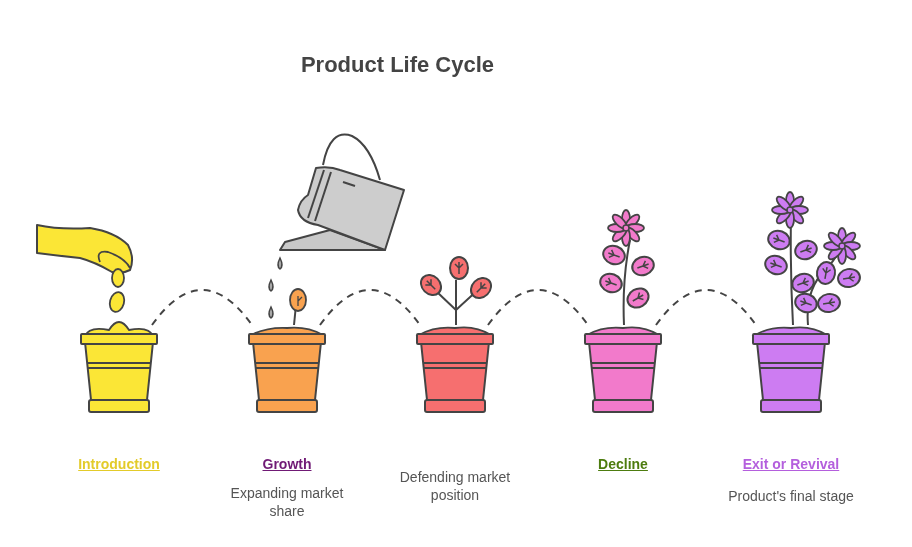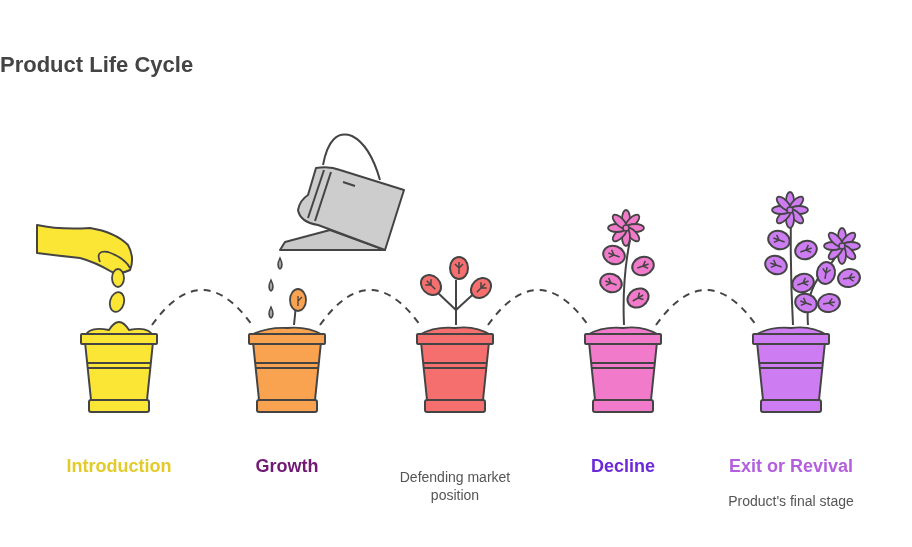--- a/index.html
+++ b/index.html
@@ -1,22 +1,22 @@
 <!DOCTYPE html>
 <html><head>
 <meta charset="utf-8">
 <style>
   html, body { margin: 0; padding: 0; background: #ffffff; }
   body { width: 912px; height: 547px; position: relative; overflow: hidden;
          font-family: "Liberation Sans", "DejaVu Sans", sans-serif; }
-  .title { position: absolute; top: 52px; left: 0; width: 795px; text-align: left;
+  .title { position: absolute; top: 52px; left: 0; width: 795px; text-align: center;
            font-size: 22px; font-weight: bold; color: #444444; }
   svg.art { position: absolute; left: 0; top: 0; }
   .stage { position: absolute; top: 456px; width: 170px; text-align: center; }
-  .stage-title { font-size: 18px; font-weight: bold; }
+  .stage-title { font-size: 14px; font-weight: bold; text-decoration: underline; }
   .stage-desc { margin-top: 12px; font-size: 14px; line-height: 18px; color: #555555; }
 </style>
 </head>
 <body>
 
 <div class="title">Product Life Cycle</div>
 
 <svg class="art" width="912" height="547" viewBox="0 0 912 547">
   <defs>
     <g id="pot">
@@ -126,23 +126,24 @@
       <use href="#pot"></use>
     </g>
   </g>
 </svg>
 
 <div class="stage" style="left:34px">
   <div class="stage-title" style="color:#E3CB2A">Introduction</div>
 </div>
 <div class="stage" style="left:202px">
   <div class="stage-title" style="color:#701a75">Growth</div>
+  <div class="stage-desc" style="width:130px;margin-left:20px">Expanding market share</div>
 </div>
 <div class="stage" style="left:370px">
   <div class="stage-desc" style="width:130px;margin-left:20px">Defending market position</div>
 </div>
 <div class="stage" style="left:538px">
-  <div class="stage-title" style="color:#6d28d9">Decline</div>
+  <div class="stage-title" style="color:#4d7c0f">Decline</div>
 </div>
 <div class="stage" style="left:706px">
   <div class="stage-title" style="color:#B45FDD">Exit or Revival</div>
   <div class="stage-desc" style="margin-top:15px">Product's final stage</div>
 </div>
 
 </body></html>

